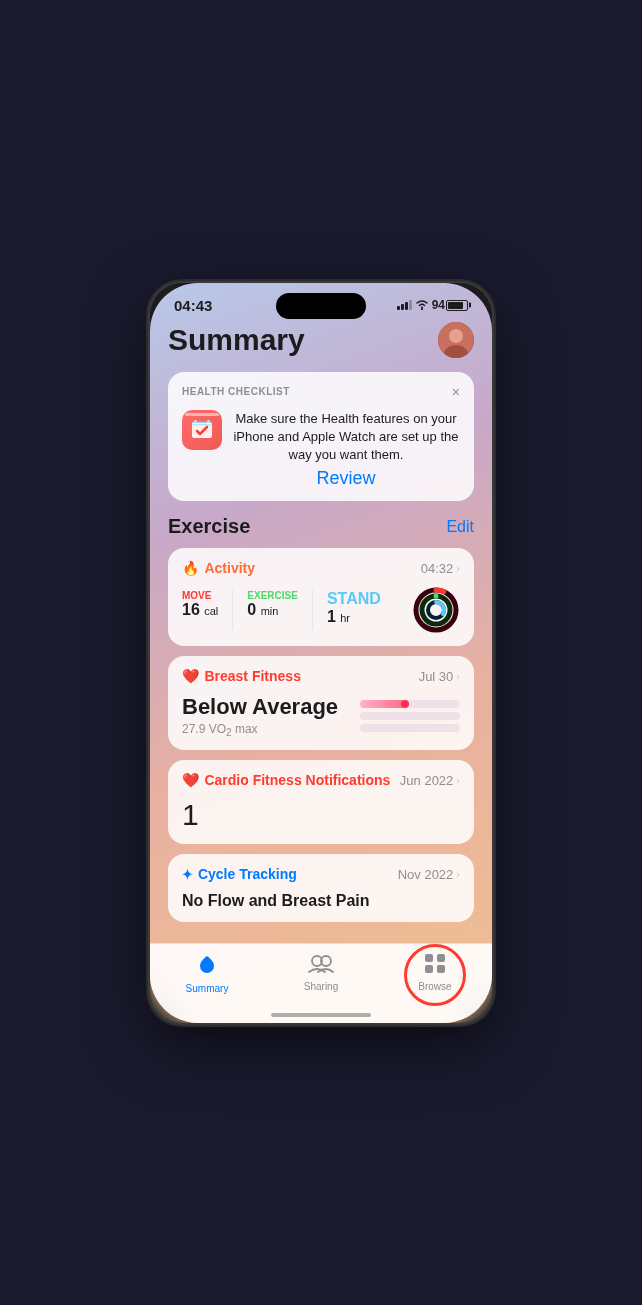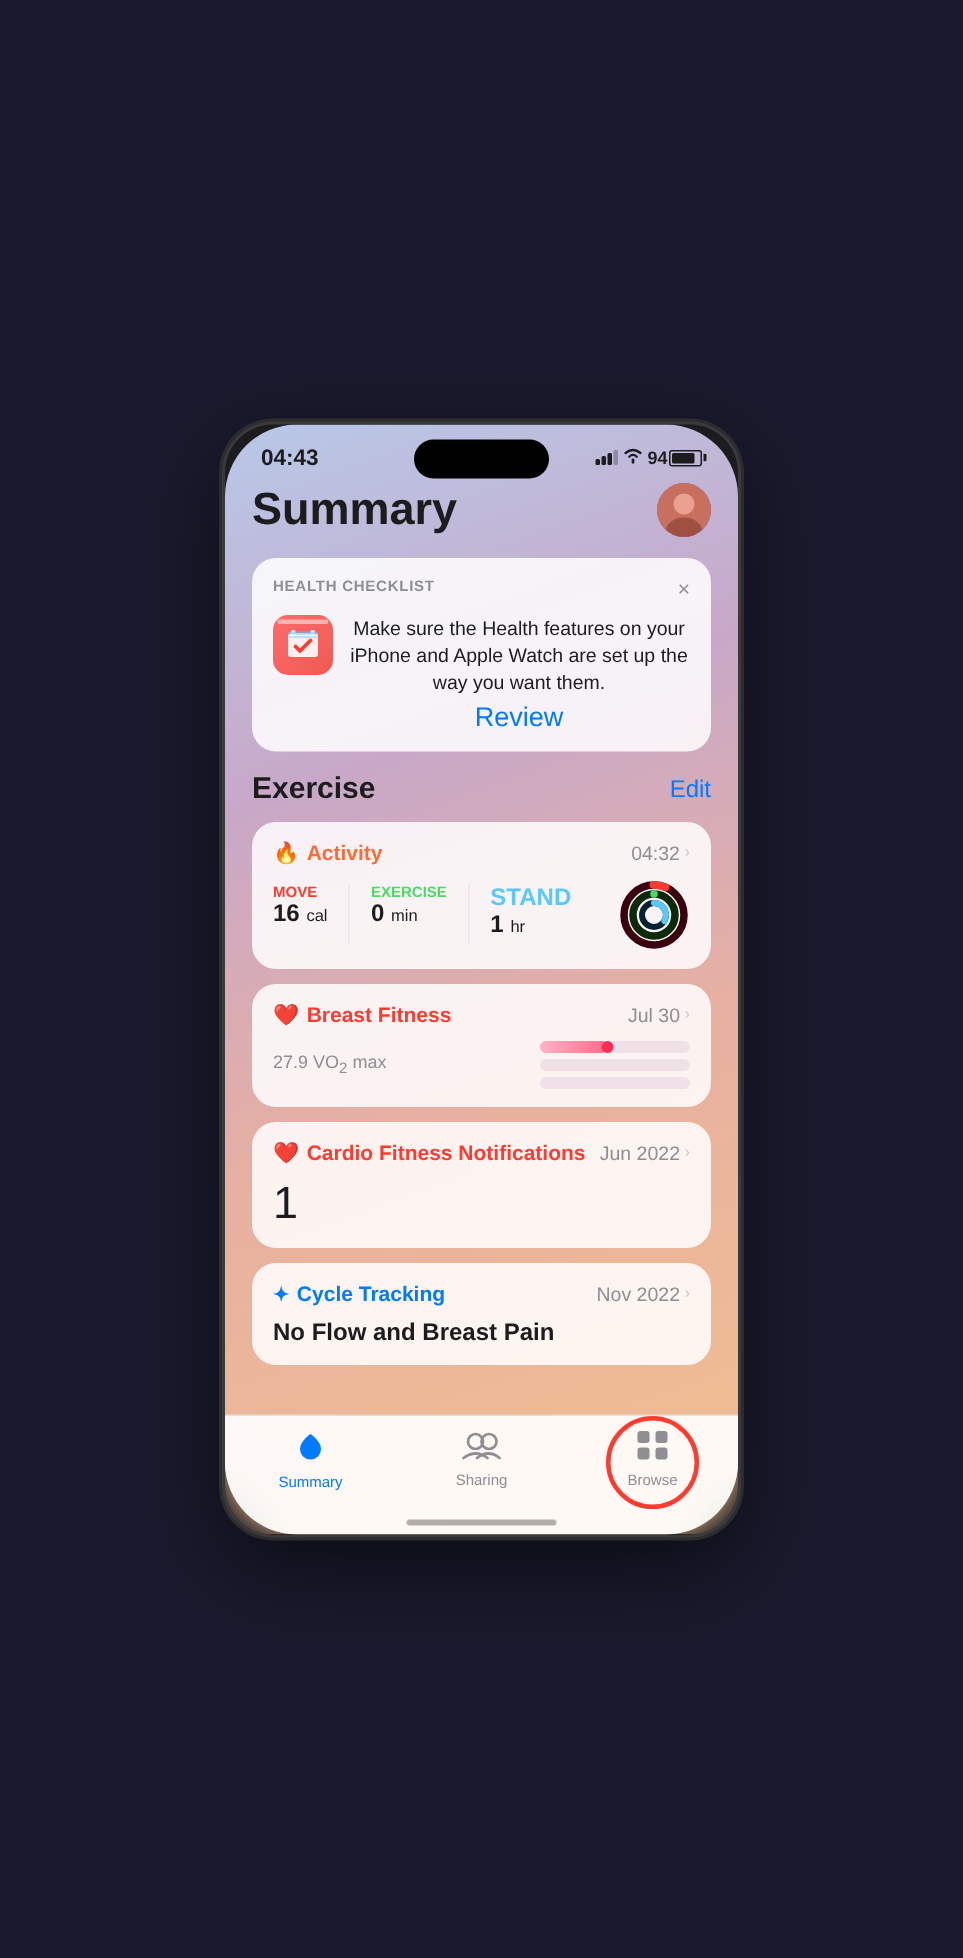--- a/index.html
+++ b/index.html
@@ -696,20 +696,21 @@
             <span>❤️</span>
             <span>Breast Fitness</span>
           </span>
           <span class="card-time">
             <span>Jul 30</span>
             <span class="chevron">›</span>
           </span>
         </div>
         <div class="cardio-content">
           <div>
+            <div class="below-avg">Below Average</div>
             <div class="vo2-text">
               <span>27.9</span>
               <span> VO<sub>2</sub> max</span>
             </div>
           </div>
           <div class="progress-container">
             <div class="progress-bar-bg">
               <div class="progress-bar-fill">
                 <div class="progress-dot"></div>
               </div>

